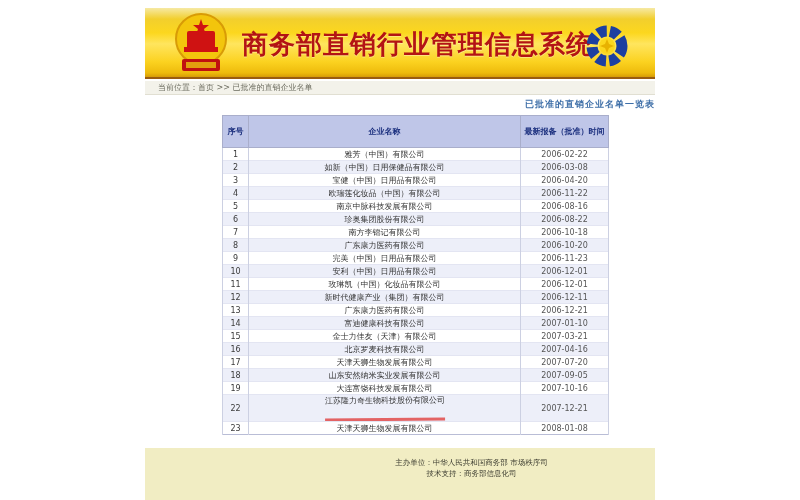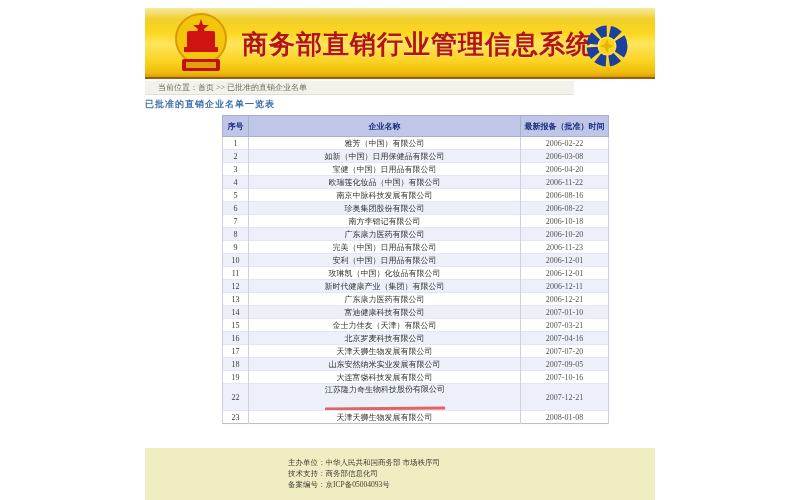--- a/index.html
+++ b/index.html
@@ -1,58 +1,58 @@
 <!DOCTYPE html>
 <html><head>
 <meta charset="utf-8">
 <style>
   * { margin:0; padding:0; box-sizing:border-box; }
   html,body { width:800px; height:500px; background:#ffffff; overflow:hidden;
               font-family:"DejaVu Sans","Liberation Sans",sans-serif; }
-  .content { position:absolute; left:145px; top:0; width:510px; height:500px; background:#fff;font-family:Liberation Serif, serif; }
+  .content { position:absolute; left:145px; top:0; width:510px; height:500px; background:#fff; }
 
   
   .banner { position:absolute; top:8px; left:0; width:510px; height:71px;
             background:linear-gradient(180deg,#f6e9a4 0%,#f2cf2d 16%,#fcd71e 36%,#ffe55e 52%,#fbd220 78%,#eebb0c 94%,#d79c06 100%);
             border-bottom:2px solid #9a5c10; }
   .banner-title { position:absolute; left:97px; top:19px; font-size:26px; font-weight:bold;
                   color:#b31414; letter-spacing:1px; white-space:nowrap;
                   text-shadow:0 1px 0 rgba(255,255,255,0.35); }
   .emblem { position:absolute; left:27px; top:3px; }
   .bluelogo { position:absolute; right:26px; top:16px; }
 
   
-  .breadcrumb { position:absolute; top:81px; left:0; width:429px; height:14px;
+  .breadcrumb { position:absolute; top:81px; left:0; width:510px; height:14px;
                 background:#f3f2ea; border-bottom:1px solid #e1dfd2;
                 font-size:8px; line-height:14px; padding-left:13px; color:#6d6d60; }
 
   
-  .doc-title { position:absolute; top:98px; left:0; width:510px; text-align:left;
+  .doc-title { position:absolute; top:98px; left:0; width:510px; text-align:right;
                font-size:9px; font-weight:bold; color:#3e6fa8; letter-spacing:1px; }
 
   
   .tbl-wrap { position:absolute; top:115px; left:77px; width:387px; }
   table { width:100%; border-collapse:collapse; table-layout:fixed;
           border:1px solid #b9bdd6; font-size:8px; color:#3a3a3a; }
-  th { background:#bfc6e8; color:#1b2f7e; font-weight:bold; height:21px;
+  th { background:#bfc6e8; color:#1b2f7e; font-weight:bold; height:32px;
        border:1px solid #a9aecb; }
   td { height:13px; text-align:center; border-left:1px solid #ccd0e2; border-right:1px solid #ccd0e2;
        border-top:1px solid #e3e5f2; overflow:hidden; white-space:nowrap; }
   tr.alt td { background:#edeff9; }
   col.c-no { width:26px; }
   col.c-date { width:88px; }
   td.name { color:#333;margin-left:31px; }
   td.date { color:#555; }
   .hl { display:inline-block; border-bottom:3px solid rgba(224,74,74,0.85);
         padding-bottom:12px; transform:rotate(-0.4deg); }
 
   
   .footer { position:absolute; top:448px; left:0; width:510px; height:52px;
             background:#f1edc3; padding:9px 0 16px 143px; font-size:7.5px;
-            line-height:11px; color:#3c3c30; }
+            line-height:11px; color:#3c3c30;text-align:center; }
 </style>
 </head>
 <body>
 
 <div class="content">
 
   <div class="banner">
     <span class="emblem">
       <svg width="58" height="66" viewBox="0 0 58 66">
         <circle cx="29" cy="28" r="25" fill="#f3c50c"></circle>
@@ -198,16 +198,15 @@
             <td class="name">天津天狮生物发展有限公司</td>
             <td class="date">2008-01-08</td>
           </tr>
         </tbody>
     </table>
   </div>
 
   <div class="footer">
     <div>主办单位：中华人民共和国商务部 市场秩序司</div>
     <div>技术支持：商务部信息化司</div>
-    <div>备案编号：京ICP备05004093号</div>
   </div>
 
 </div>
 
 </body></html>

